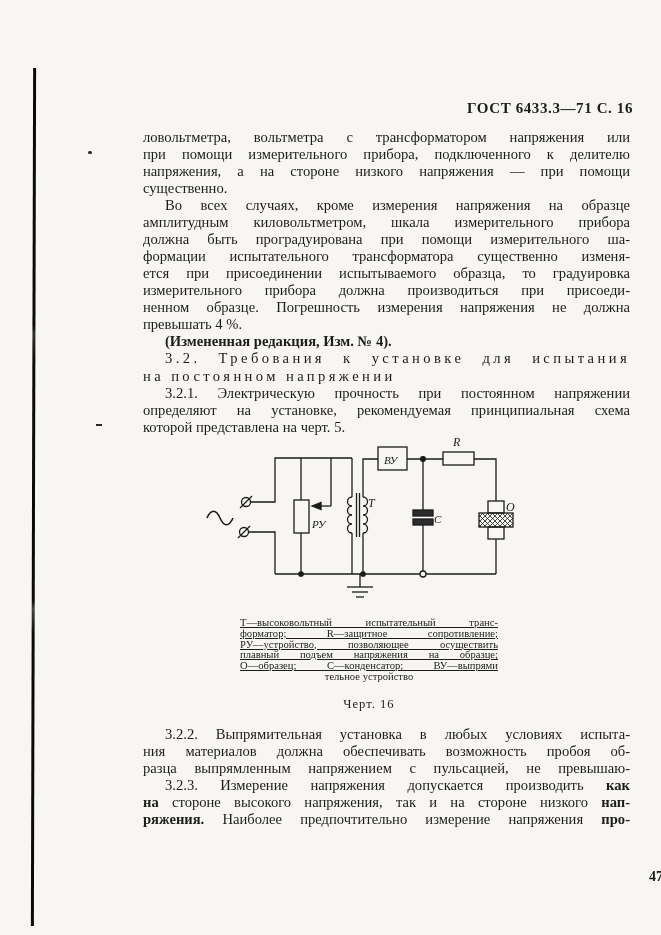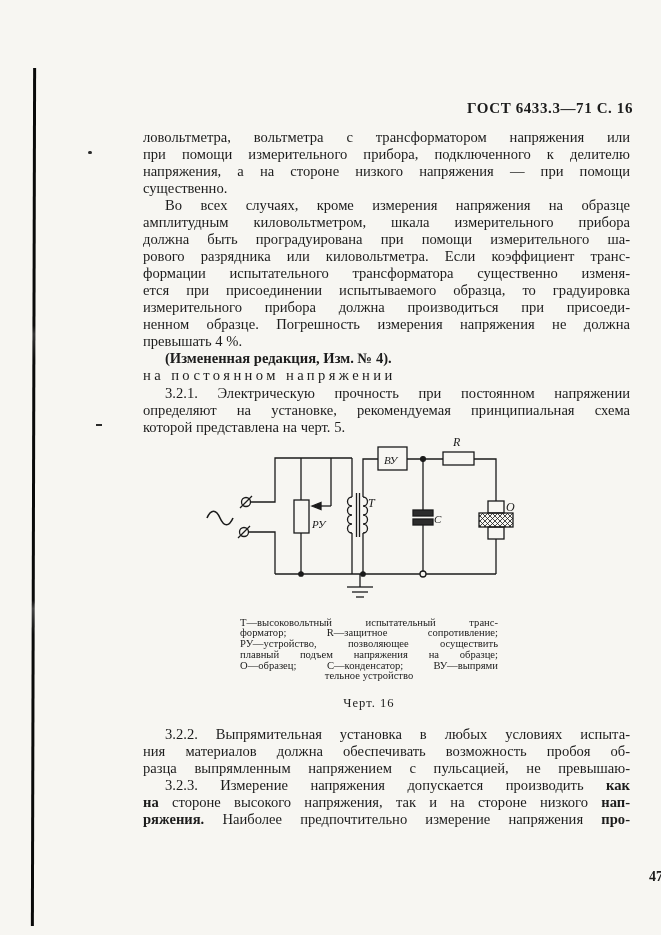--- a/index.html
+++ b/index.html
@@ -26,21 +26,21 @@
   .j{text-align:justify;text-align-last:justify;}
   .ind{text-indent:22px;}
   .b{font-weight:bold;}
   .sp{letter-spacing:3.4px;}
   .sp.ln{line-height:17.5px;}
   
   .figure-wrap{position:relative;height:290px;}
   .circuit-svg{position:absolute;left:92px;top:0;}
   .caption{position:absolute;left:137px;top:182px;width:258px;}
   .cap-ln{font-size:10.6px;line-height:10.8px;}
-  .cap-j{text-align:justify;text-align-last:justify;}
+  .cap-j{text-align:justify;text-align-last:justify;text-decoration:underline;}
   .cap-c{text-align:center;}
   .fig-label{margin-top:14px;text-align:center;font-size:12.6px;letter-spacing:1px;}
   .pageno{position:absolute;left:628px;top:869px;font-weight:bold;font-size:14px;margin-left:21px;}
   svg text{font-family:"Liberation Serif","DejaVu Serif",serif;font-style:italic;}
 </style>
 </head>
 <body>
 
 <div class="page">
 
@@ -56,31 +56,31 @@
       <div class="ln j">ловольтметра, вольтметра с трансформатором напряжения или</div>
       <div class="ln j">при помощи измерительного прибора, подключенного к делителю</div>
       <div class="ln j">напряжения, а на стороне низкого напряжения — при помощи</div>
       <div class="ln">существенно.</div>
     </div>
 
     <div>
       <div class="ln j ind">Во всех случаях, кроме измерения напряжения на образце</div>
       <div class="ln j">амплитудным киловольтметром, шкала измерительного прибора</div>
       <div class="ln j">должна быть проградуирована при помощи измерительного ша-</div>
-      <div class="ln j">рового разрядника или киловольтметра. Если коэффициент транс-</div>
       <div class="ln j">формации испытательного трансформатора существенно изменя-</div>
       <div class="ln j">ется при присоединении испытываемого образца, то градуировка</div>
       <div class="ln j">измерительного прибора должна производиться при присоеди-</div>
       <div class="ln j">ненном образце. Погрешность измерения напряжения не должна</div>
       <div class="ln">превышать 4 %.</div>
     </div>
 
     <div class="ln b ind">(Измененная редакция, Изм. № 4).</div>
 
     <div>
+      <div class="ln sp j ind">3.2. Требования к установке для испытания</div>
       <div class="ln sp">на постоянном напряжении</div>
     </div>
 
     <div>
       <div class="ln j ind">3.2.1. Электрическую прочность при постоянном напряжении</div>
       <div class="ln j">определяют на установке, рекомендуемая принципиальная схема</div>
       <div class="ln">которой представлена на черт. 5.</div>
     </div>
 
     <div class="figure-wrap">

